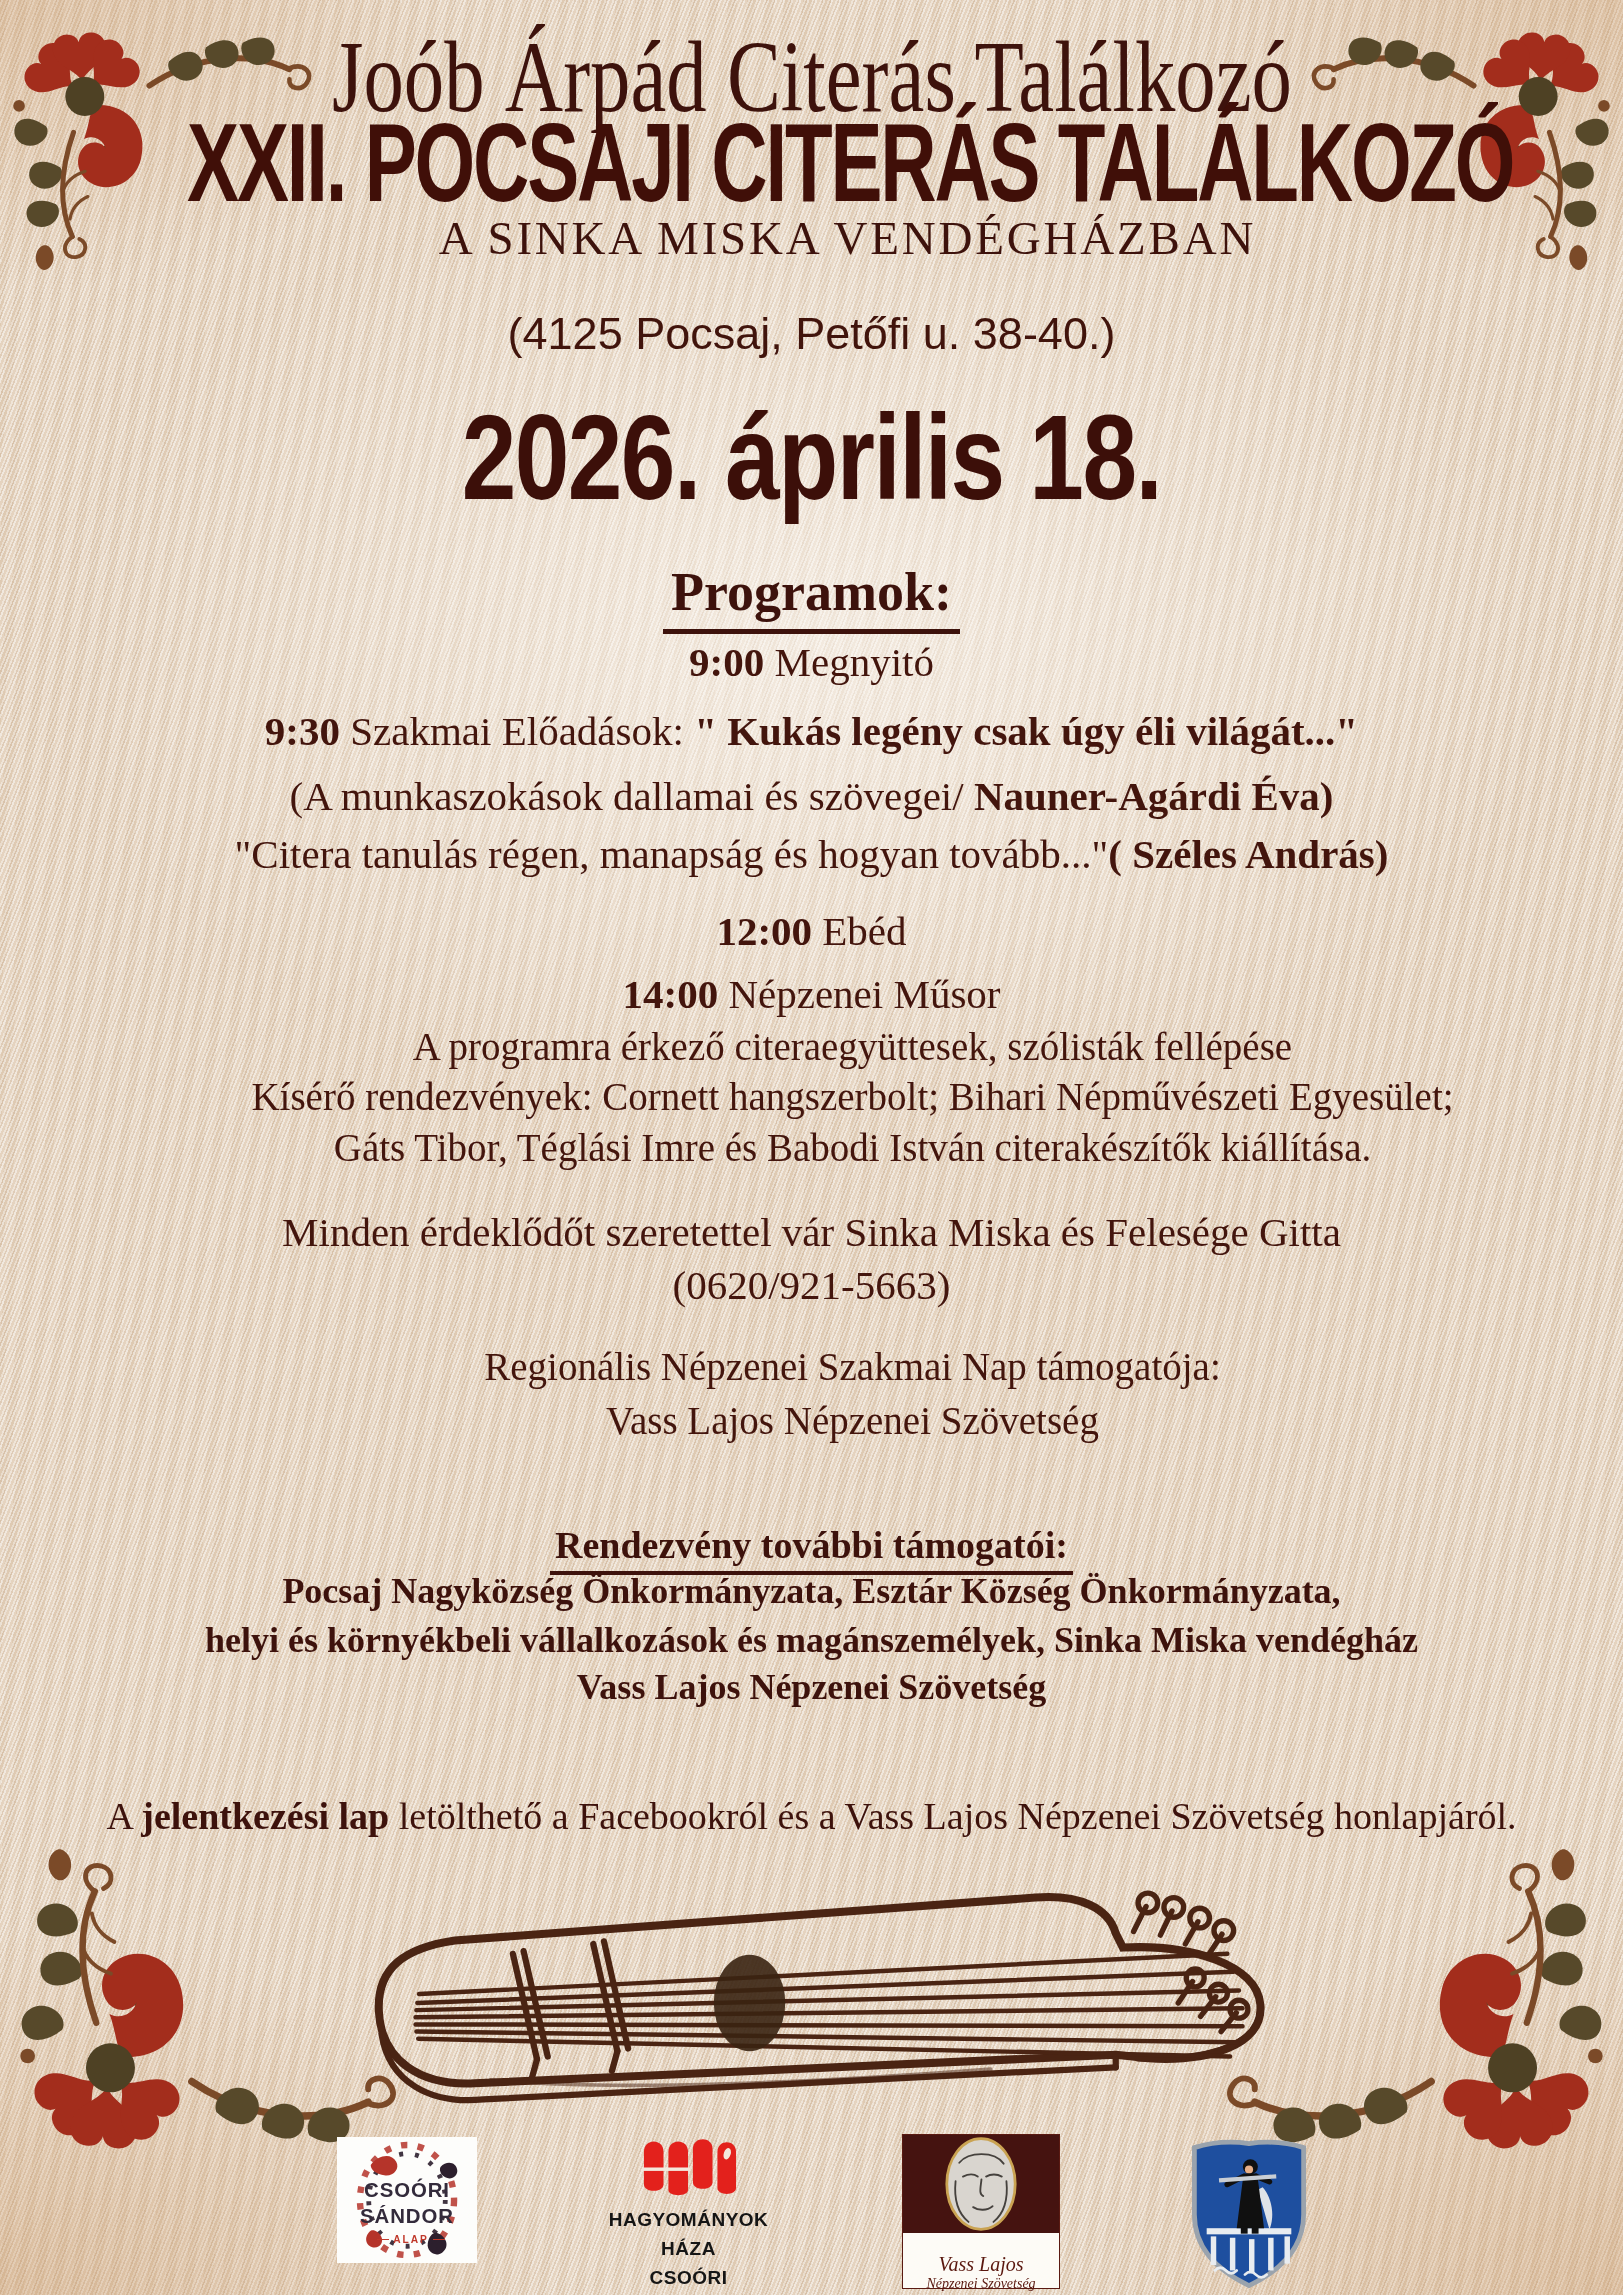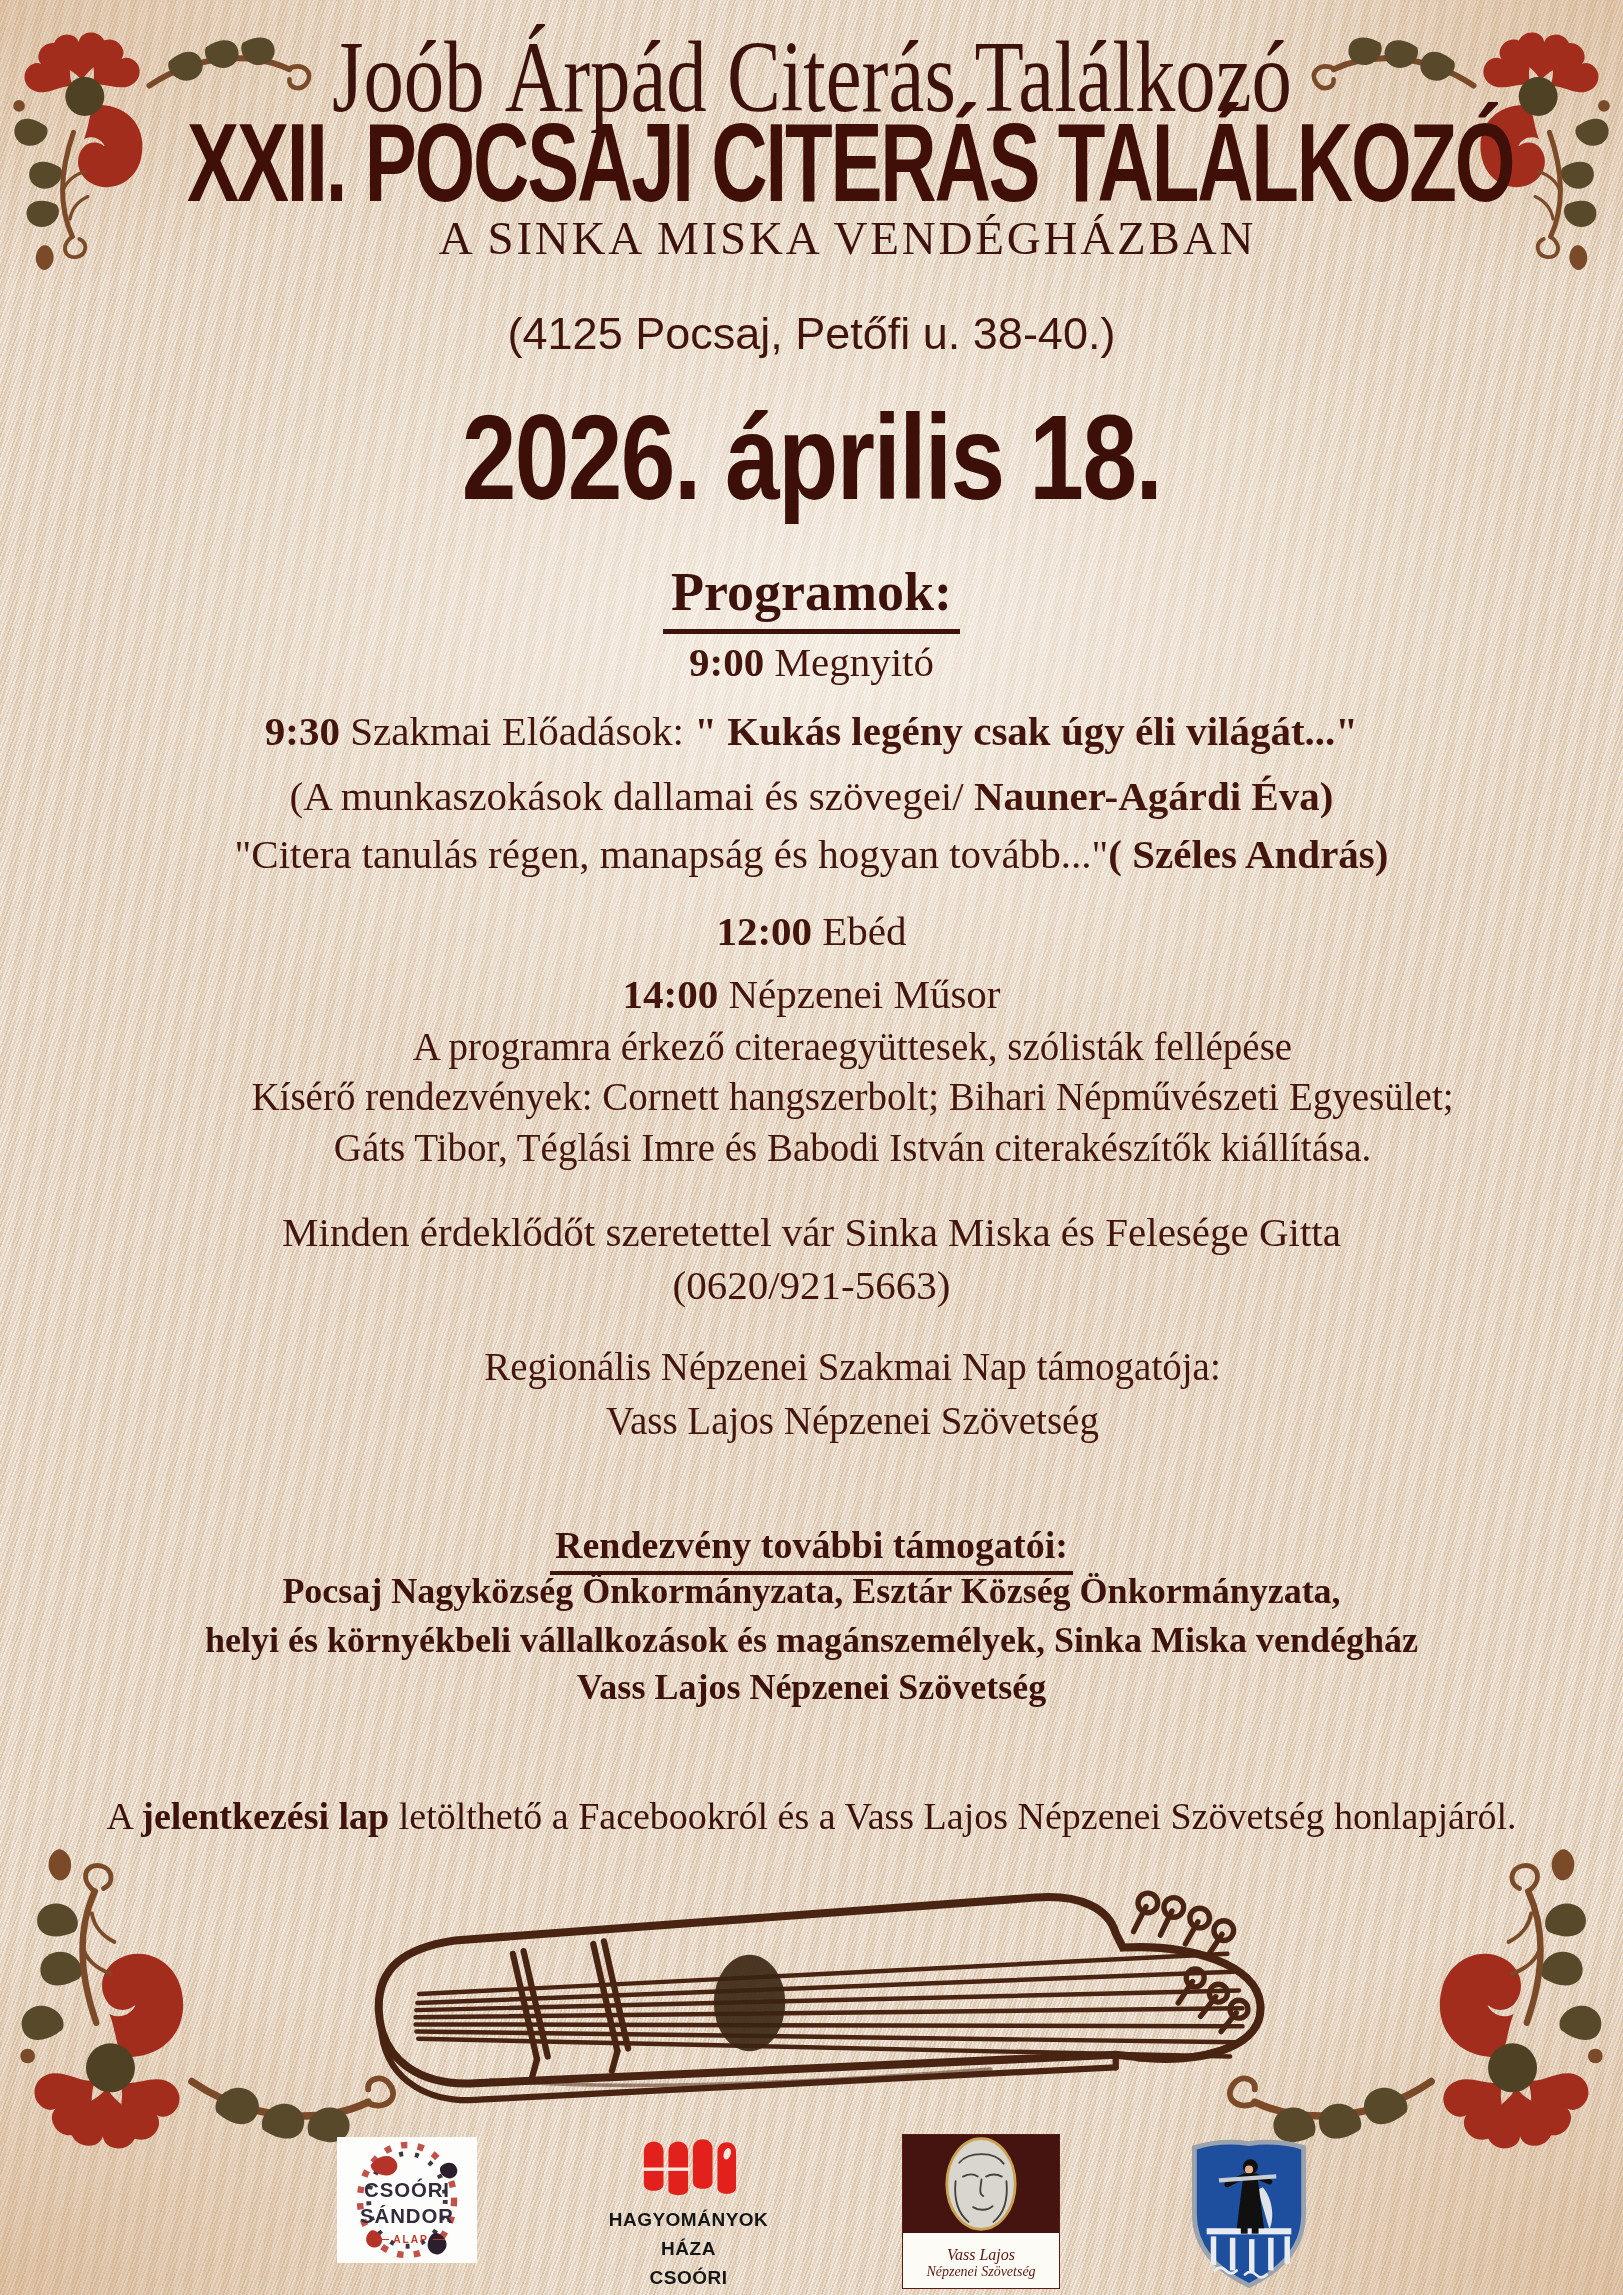--- a/index.html
+++ b/index.html
@@ -45,21 +45,21 @@
   .cs-text{position:absolute;left:0;top:40px;width:100%;color:#332b3b;font-family:"Liberation Sans",sans-serif;}
   .cs1{font-size:20.4px;font-weight:700;letter-spacing:0.9px;line-height:26px;}
   .cs2{margin-top:4.6px;font-size:10.2px;font-weight:700;color:#c0392b;letter-spacing:1.9px;display:flex;align-items:center;justify-content:center;gap:4.6px;padding-left:8px;}
   .dashline{display:inline-block;width:12px;height:0;border-top:1.4px solid #c0392b;}
   .logo-hagy{left:589px;top:2137px;width:199px;height:153px;}
   .hagy-text{margin-top:6.5px;color:#151515;font-family:"Liberation Sans",sans-serif;font-weight:700;font-size:19px;line-height:29px;letter-spacing:0.5px;}
   .logo-vass{left:902px;top:2134px;width:158px;height:155px;background:#fdfbf6;border:1.9px solid #5a1a12;box-sizing:border-box;}
   .vass-top{position:relative;width:100%;height:98px;background:#451310;}
   .vass-top svg{position:absolute;left:0;top:0;width:100%;height:100%;}
   .vass-text{color:#5a180f;}
-  .vass1{font-size:16px;font-style:italic;margin-top:13px;}
+  .vass1{font-size:20px;font-style:italic;margin-top:20px;}
   .vass2{font-size:14px;font-style:italic;}
   .logo-crest{left:1185px;top:2134px;width:128px;height:157px;}
   .logo-crest svg{width:100%;height:100%;}
 </style>
 </head>
 <body>
 
 <div class="poster">
 
   <svg width="0" height="0" style="position:absolute" aria-hidden="true">

